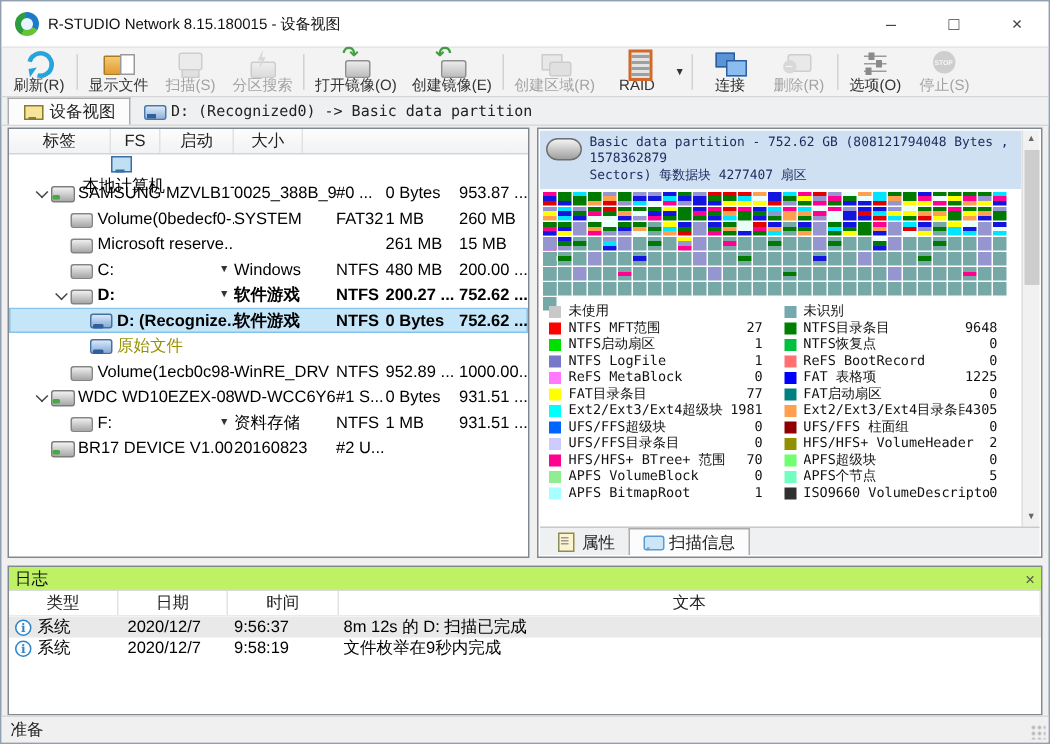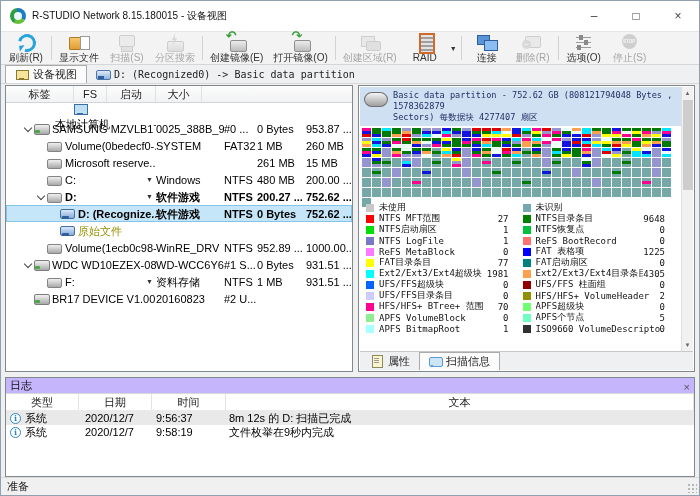--- a/index.html
+++ b/index.html
@@ -108,21 +108,21 @@
   .scan-tabs{position:absolute;left:1px;right:1px;bottom:1px;height:19px;background:#eef0f1;border-top:1px solid #c9c9c9;display:flex;align-items:flex-end;padding-left:2px;}
   .stab{height:18px;display:flex;align-items:center;gap:4px;padding:0 9px;font-size:11px;color:#222;}
   .stab.active{background:#fcfcfc;border:1px solid #ababab;border-bottom:none;}
   .sic{width:13px;height:12px;position:relative;flex:none;}
   .sic-prop::before{content:"";position:absolute;left:1px;top:0;width:9px;height:11px;background:#fdf4cf;border:1px solid #8a8a5a;}
   .sic-prop::after{content:"";position:absolute;left:3px;top:3px;width:5px;height:1px;background:#999;box-shadow:0 2px 0 #999,0 4px 0 #999;}
   .sic-info::before{content:"";position:absolute;left:0;top:1px;width:12px;height:8px;background:#cde6f7;border:1px solid #5b9bd5;border-radius:2px;}
   .sic-info::after{content:"";position:absolute;left:2px;top:9px;width:3px;height:3px;background:#5b9bd5;clip-path:polygon(0 0,100% 0,0 100%);}
   
   .log-panel{height:100px;margin:3px 4px 0 4px;border:1px solid #808890;background:#fff;flex:none;display:flex;flex-direction:column;}
-  .log-title{height:16px;background:#c4b5fd;border-bottom:1px solid #d9d9d9;display:flex;align-items:flex-end;padding:0 4px;font-size:11px;color:#111;flex:none;}
+  .log-title{height:16px;background:#bef264;border-bottom:1px solid #d9d9d9;display:flex;align-items:flex-end;padding:0 4px;font-size:11px;color:#111;flex:none;}
   .log-close{margin-left:auto;font-size:11px;color:#555;line-height:11px;}
   .log-header{height:17px;display:flex;border-bottom:1px solid #ebebeb;flex:none;}
   .lh-cell{font-size:11px;color:#222;text-align:center;border-right:1px solid #e3e3e3;line-height:16px;overflow:hidden;white-space:nowrap;}
   .log-rows{flex:1;overflow:hidden;}
   .lrow{height:14px;display:flex;align-items:center;font-size:11px;color:#000;}
   .lrow.alt{background:#e9e9e9;}
   .lcell{overflow:hidden;white-space:nowrap;flex:none;line-height:13px;}
   .info-ic{width:11px;height:11px;border-radius:50%;border:1px solid #2e86c8;background:#fff;color:#2e86c8;
     font-size:8px;font-weight:bold;text-align:center;line-height:9px;flex:none;margin:0 4px 0 4px;font-family:"DejaVu Serif",serif;}
   
@@ -160,26 +160,26 @@
       <div class="tb-btn disabled">
         <div class="ic ic-scan"></div>
         <span class="tb-label">扫描(S)</span>
       </div>
       <div class="tb-btn disabled">
         <div class="ic ic-lightning"></div>
         <span class="tb-label">分区搜索</span>
       </div>
       <div class="tb-sep"></div>
       <div class="tb-btn">
+        <div class="ic ic-image open"></div>
+        <span class="tb-label">打开镜像(O)</span>
+      </div>
+      <div class="tb-btn">
         <div class="ic ic-image"></div>
         <span class="tb-label">创建镜像(E)</span>
-      </div>
-      <div class="tb-btn">
-        <div class="ic ic-image open"></div>
-        <span class="tb-label">打开镜像(O)</span>
       </div>
       <div class="tb-sep"></div>
       <div class="tb-btn disabled">
         <div class="ic ic-region"></div>
         <span class="tb-label">创建区域(R)</span>
       </div>
       <div class="tb-btn">
         <div class="ic ic-raid"></div>
         <span class="tb-label">RAID</span>
       </div>

